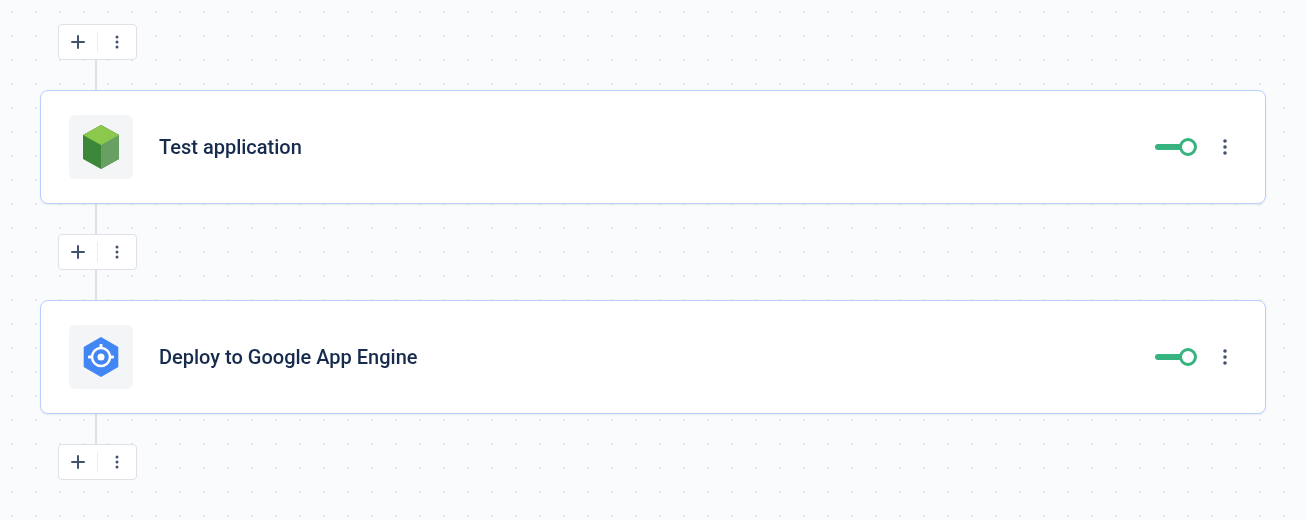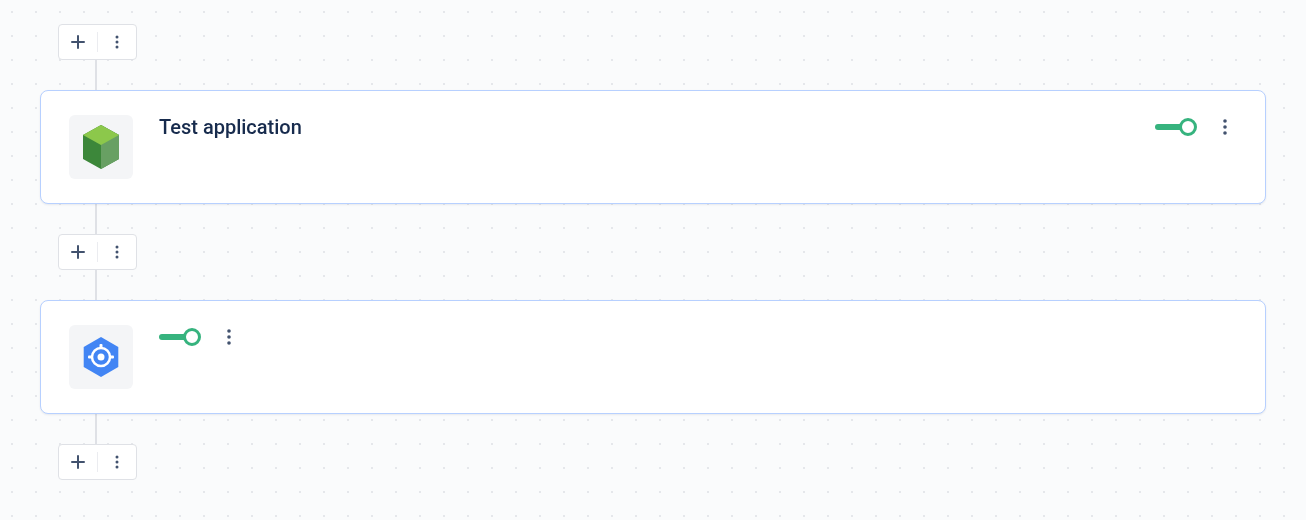--- a/index.html
+++ b/index.html
@@ -60,21 +60,21 @@
       height: 22px;
       border: none;
       background: transparent;
       cursor: pointer;
       color: #42526e;
       padding: 0;
     }
 
     .step-card {
       display: flex;
-      align-items: flex-start;
+      align-items: center;
       background: #ffffff;
       border: 1px solid #b7d0ff;
       border-radius: 8px;
       padding: 24px 28px;
       margin: 0 0 0 0;
       position: relative;
       z-index: 2;
       box-shadow: 0 1px 2px rgba(9, 30, 66, 0.08);
     }
 
@@ -225,20 +225,21 @@
     <div class="step-icon-box">
       <svg width="48" height="48" viewBox="0 0 48 48">
         <path d="M24 4 L41.3 14 L41.3 34 L24 44 L6.7 34 L6.7 14 Z" fill="#4285f4"></path>
         <circle cx="24" cy="24" r="9" fill="none" stroke="#ffffff" stroke-width="2.5"></circle>
         <circle cx="24" cy="24" r="3.5" fill="#ffffff"></circle>
         <rect x="11" y="22.5" width="5" height="3" fill="#ffffff" rx="1"></rect>
         <rect x="32" y="22.5" width="5" height="3" fill="#ffffff" rx="1"></rect>
         <rect x="22.5" y="11" width="3" height="5" fill="#ffffff" rx="1"></rect>
       </svg>
     </div>
+    <div class="step-title">Deploy to Google App Engine</div>
     <div class="step-actions">
       <div class="toggle">
         <div class="toggle-track"></div>
         <div class="toggle-knob"></div>
       </div>
       <div class="more-vertical">
         <svg width="20" height="20" viewBox="0 0 20 20">
           <circle cx="10" cy="4" r="1.8" fill="currentColor"></circle>
           <circle cx="10" cy="10" r="1.8" fill="currentColor"></circle>
           <circle cx="10" cy="16" r="1.8" fill="currentColor"></circle>

